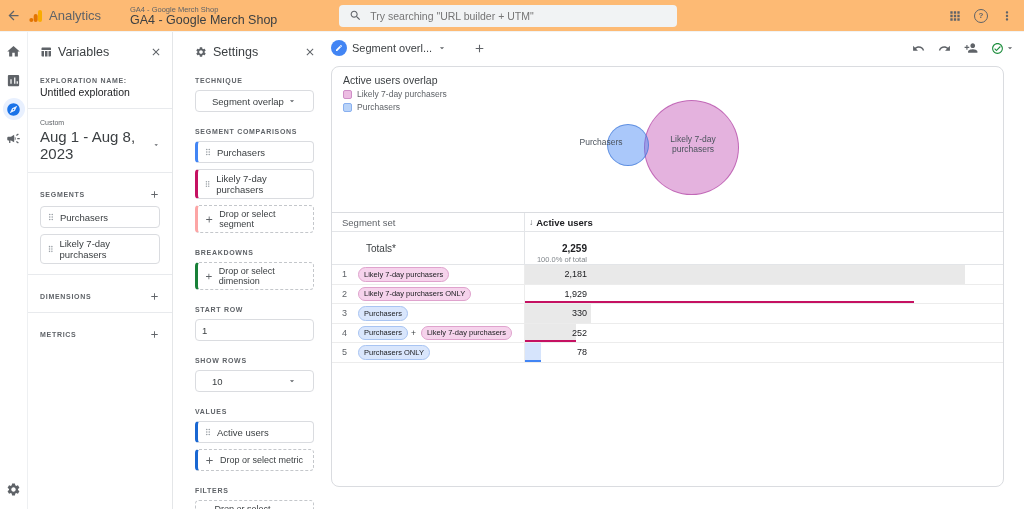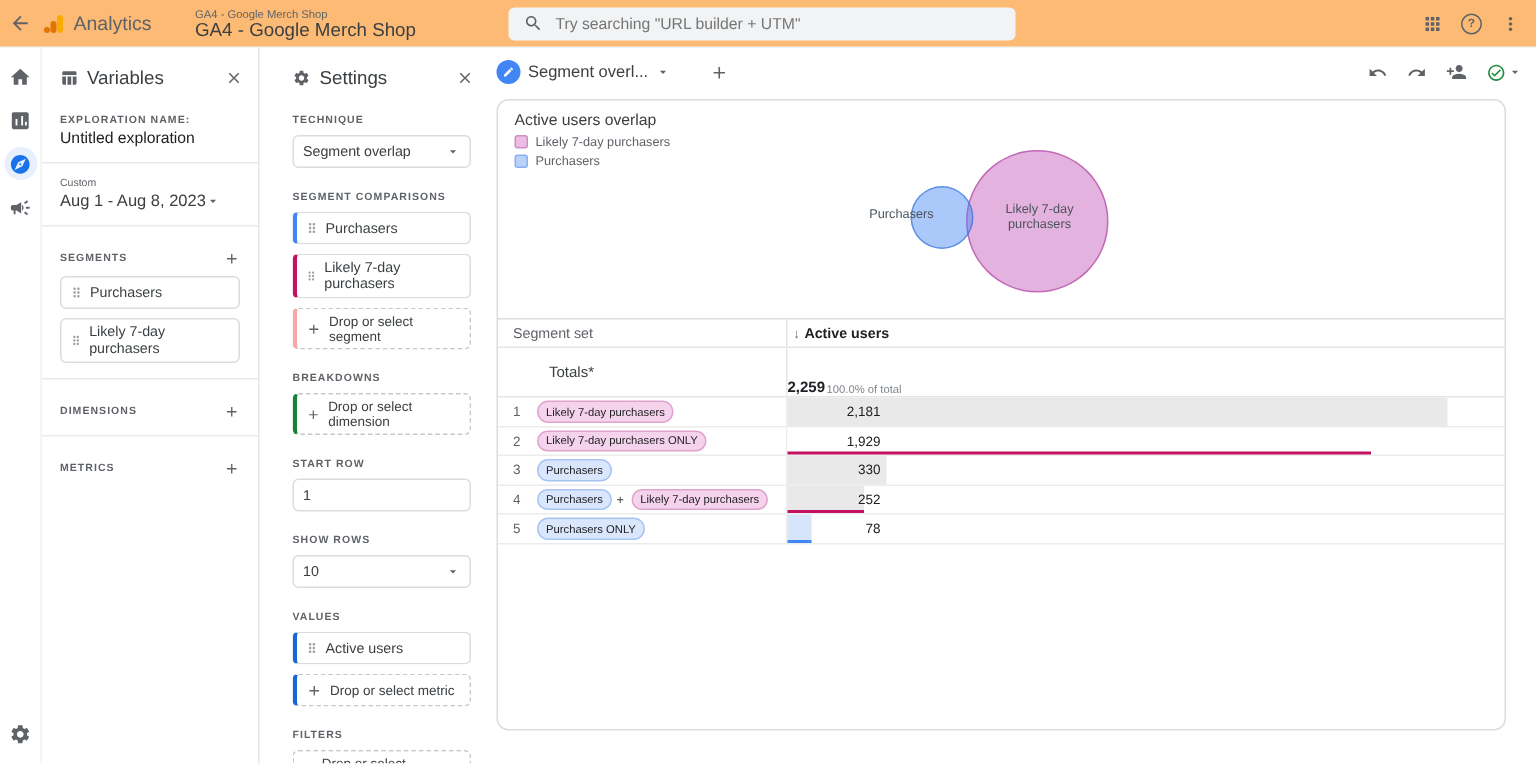--- a/index.html
+++ b/index.html
@@ -32,23 +32,23 @@
   .panel-head{display:flex;align-items:center;gap:6px;padding:13px 10px 8px 12px}
   .panel-title{font-size:12.5px;color:#3c4043;flex:1}
   .close-x{cursor:pointer;display:flex}
   .panel-body{padding:2px 12px 0 12px}
   .sec-label{font-size:7px;font-weight:bold;letter-spacing:.7px;color:#5f6368;display:flex;align-items:center;justify-content:space-between;margin-top:16px}
   .sec-label.first{margin-top:8px}
   .plus-btn{cursor:pointer;display:flex}
   .divider{height:1px;background:#e8eaed;margin:10px -12px 0 -12px}
   .name-val{font-size:10.5px;color:#202124;margin-top:2px}
   .date-type{font-size:7px;color:#5f6368;margin-top:10px}
-  .date-row{display:flex;align-items:center;justify-content:flex-start;font-size:11px;color:#3c4043;margin-top:2px;cursor:pointer}
+  .date-row{display:flex;align-items:center;justify-content:flex-start;font-size:15px;color:#3c4043;margin-top:2px;cursor:pointer}
   .item-box{border:1px solid #dadce0;border-radius:4px;min-height:22px;display:flex;align-items:center;gap:4px;padding:3px 5px;font-size:9.5px;color:#3c4043;margin-top:6px;background:#fff}
-  .select-box{border:1px solid #dadce0;border-radius:4px;height:22px;display:flex;align-items:center;justify-content:space-between;padding:0 6px;font-size:9.5px;color:#3c4043;margin-top:6px;cursor:pointer}
+  .select-box{border:1px solid #dadce0;border-radius:4px;height:22px;display:flex;align-items:center;justify-content:space-between;padding:0 16px;font-size:9.5px;color:#3c4043;margin-top:6px;cursor:pointer}
   .input-box{border:1px solid #dadce0;border-radius:4px;height:22px;display:flex;align-items:center;padding:0 6px;margin-top:6px}
   .input-box input{border:none;outline:none;font-size:9.5px;color:#3c4043;width:100%;font-family:inherit}
   .drop-zone{border:1px dashed #c4c7cb;border-radius:4px;min-height:22px;display:flex;align-items:center;gap:5px;padding:3px 6px;font-size:9px;color:#3c4043;margin-top:6px;cursor:pointer}
   .acc-blue{border-left:3px solid #4285f4}
   .acc-pink{border-left:3px solid #c51162}
   .acc-metric{border-left:3px solid #1967d2}
   .dz-seg{border-left:3px solid #fca5a5}
   .dz-dim{border-left:3px solid #188038}
   .dz-met{border-left:3px solid #1967d2}
   
@@ -75,21 +75,21 @@
   .venn-label.small{left:238px;top:70px;width:62px}
   .venn-label.large{left:328px;top:67px;width:66px}
   .tbl{position:absolute;left:0;right:0;top:145px}
   .thead{height:20px;display:flex;border-top:1px solid #dadce0;border-bottom:1px solid #e3e5e8;align-items:stretch}
   .th-left{width:192px;display:flex;align-items:center;padding-left:10px;font-size:9.5px;color:#5f6368}
   .th-right{flex:1;border-left:1px solid #e3e5e8;display:flex;align-items:center;gap:3px;padding-left:4px;font-size:9.5px;color:#202124;font-weight:bold;cursor:pointer}
   .sort-arrow{font-size:8.5px;color:#5f6368;font-weight:normal}
   .totals{display:flex;height:33px;border-bottom:1px solid #e3e5e8}
   .totals-left{width:192px;display:flex;align-items:center;padding-left:34px;font-size:10px;color:#3c4043}
   .totals-right{flex:1;border-left:1px solid #e3e5e8;position:relative}
-  .totals-stack{position:absolute;left:0;top:0;bottom:0;width:62px;display:flex;flex-direction:row;align-items:flex-end;justify-content:space-between;gap:1px}
+  .totals-stack{position:absolute;left:0;top:0;bottom:0;width:62px;display:flex;flex-direction:column;align-items:flex-end;justify-content:flex-end;gap:1px}
   .totals-num{font-size:10px;font-weight:bold;color:#202124;white-space:nowrap}
   .totals-share{font-size:7.5px;color:#80868b;white-space:nowrap}
   .trow{display:flex;height:19.5px;border-bottom:1px solid #ececec;cursor:pointer}
   .row-left{width:192px;display:flex;align-items:center}
   .rownum{width:14px;margin-left:10px;font-size:9px;color:#5f6368;flex:none}
   .chip{font-size:7.5px;line-height:1;padding:2.5px 5px;border-radius:8px;white-space:nowrap;color:#202124;margin-left:2px;cursor:pointer}
   .chip.pink{background:#f6d3ec;border:1px solid #dfa3cd}
   .chip.blue{background:#d9e6fc;border:1px solid #a8c4f2}
   .joiner{margin:0 3px;font-size:8.5px;color:#3c4043}
   .row-right{flex:1;position:relative;border-left:1px solid #ececec}

